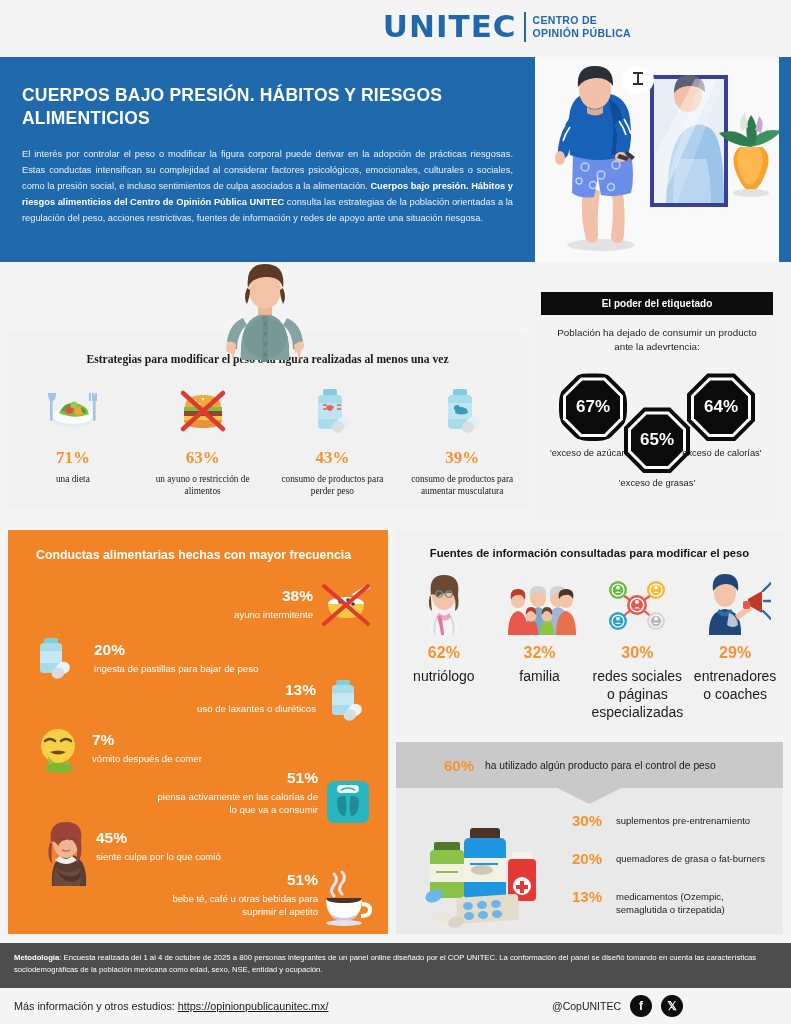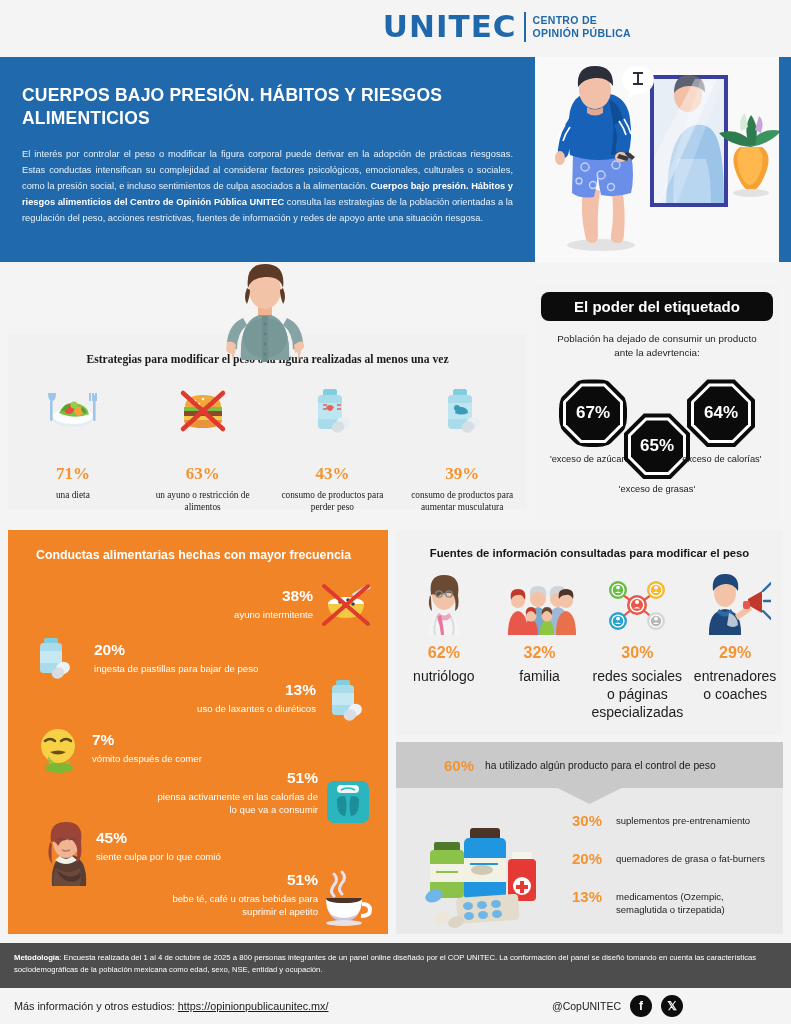--- a/index.html
+++ b/index.html
@@ -25,29 +25,29 @@
 
   
   .illus-tr { position:absolute; left:535px; top:57px; width:244px; height:205px; background:#f9f9f9; overflow:hidden; }
 
   
   .card-estr { position:absolute; left:8px; top:334px; width:519px; height:175px; background:#f1f1f1;font-family:Liberation Serif, serif; }
   .card-estr h2 { text-align:center; font-size:11.6px; font-weight:bold; color:#1a1a1a; padding-top:19px; }
   .estr-row { display:flex; margin-top:12px; }
   .estr-item { flex:1; text-align:center; padding:0 6px; }
   .estr-icon { height:62px; display:flex; align-items:center; justify-content:center; }
-  .estr-pct { font-size:17px; font-weight:bold; color:#f59331; margin-top:24px; }
+  .estr-pct { font-size:17px; font-weight:bold; color:#f59331; margin-top:8px; }
   .estr-lbl { font-size:9.3px; color:#202020; line-height:1.32; margin-top:5px; }
 
   
   .woman { position:absolute; left:205px; top:258px; width:120px; height:105px; }
 
   
   .card-etq { position:absolute; left:535px; top:285px; width:244px; height:235px; background:#f3f3f3; }
-  .etq-bar { background:#0c0c0c; color:#fff; font-size:15px; font-weight:bold; text-align:center; padding:6px 0; margin:7px 6px 0 6px;border-radius:8px; }
+  .etq-bar { background:#0c0c0c; color:#fff; font-size:10px; font-weight:bold; text-align:center; padding:6px 0; margin:7px 6px 0 6px; }
   .etq-sub { text-align:center; font-size:9.8px; color:#1e1e1e; line-height:1.4; margin:11px 22px 0 22px; }
   .oct-wrap { position:relative; height:150px; margin-top:6px; }
   .oct-outline { position:absolute; clip-path:polygon(30% 0,70% 0,100% 30%,100% 70%,70% 100%,30% 100%,0 70%,0 30%); background:#0b0b0b; }
   .oct-inner { position:absolute; inset:4px; clip-path:polygon(30% 0,70% 0,100% 30%,100% 70%,70% 100%,30% 100%,0 70%,0 30%); background:#fff; }
   .oct-core { position:absolute; inset:7px; clip-path:polygon(30% 0,70% 0,100% 30%,100% 70%,70% 100%,30% 100%,0 70%,0 30%); background:#0b0b0b;
               display:flex;align-items:center;justify-content:center;color:#fff;font-weight:bold;font-size:17px; }
   .oct-lbl { position:absolute; text-align:center; font-size:9.3px; color:#1a1a1a; line-height:1.35; width:100px; }
 
   
   .card-cond { position:absolute; left:8px; top:530px; width:380px; height:404px; background:#f08426; }

